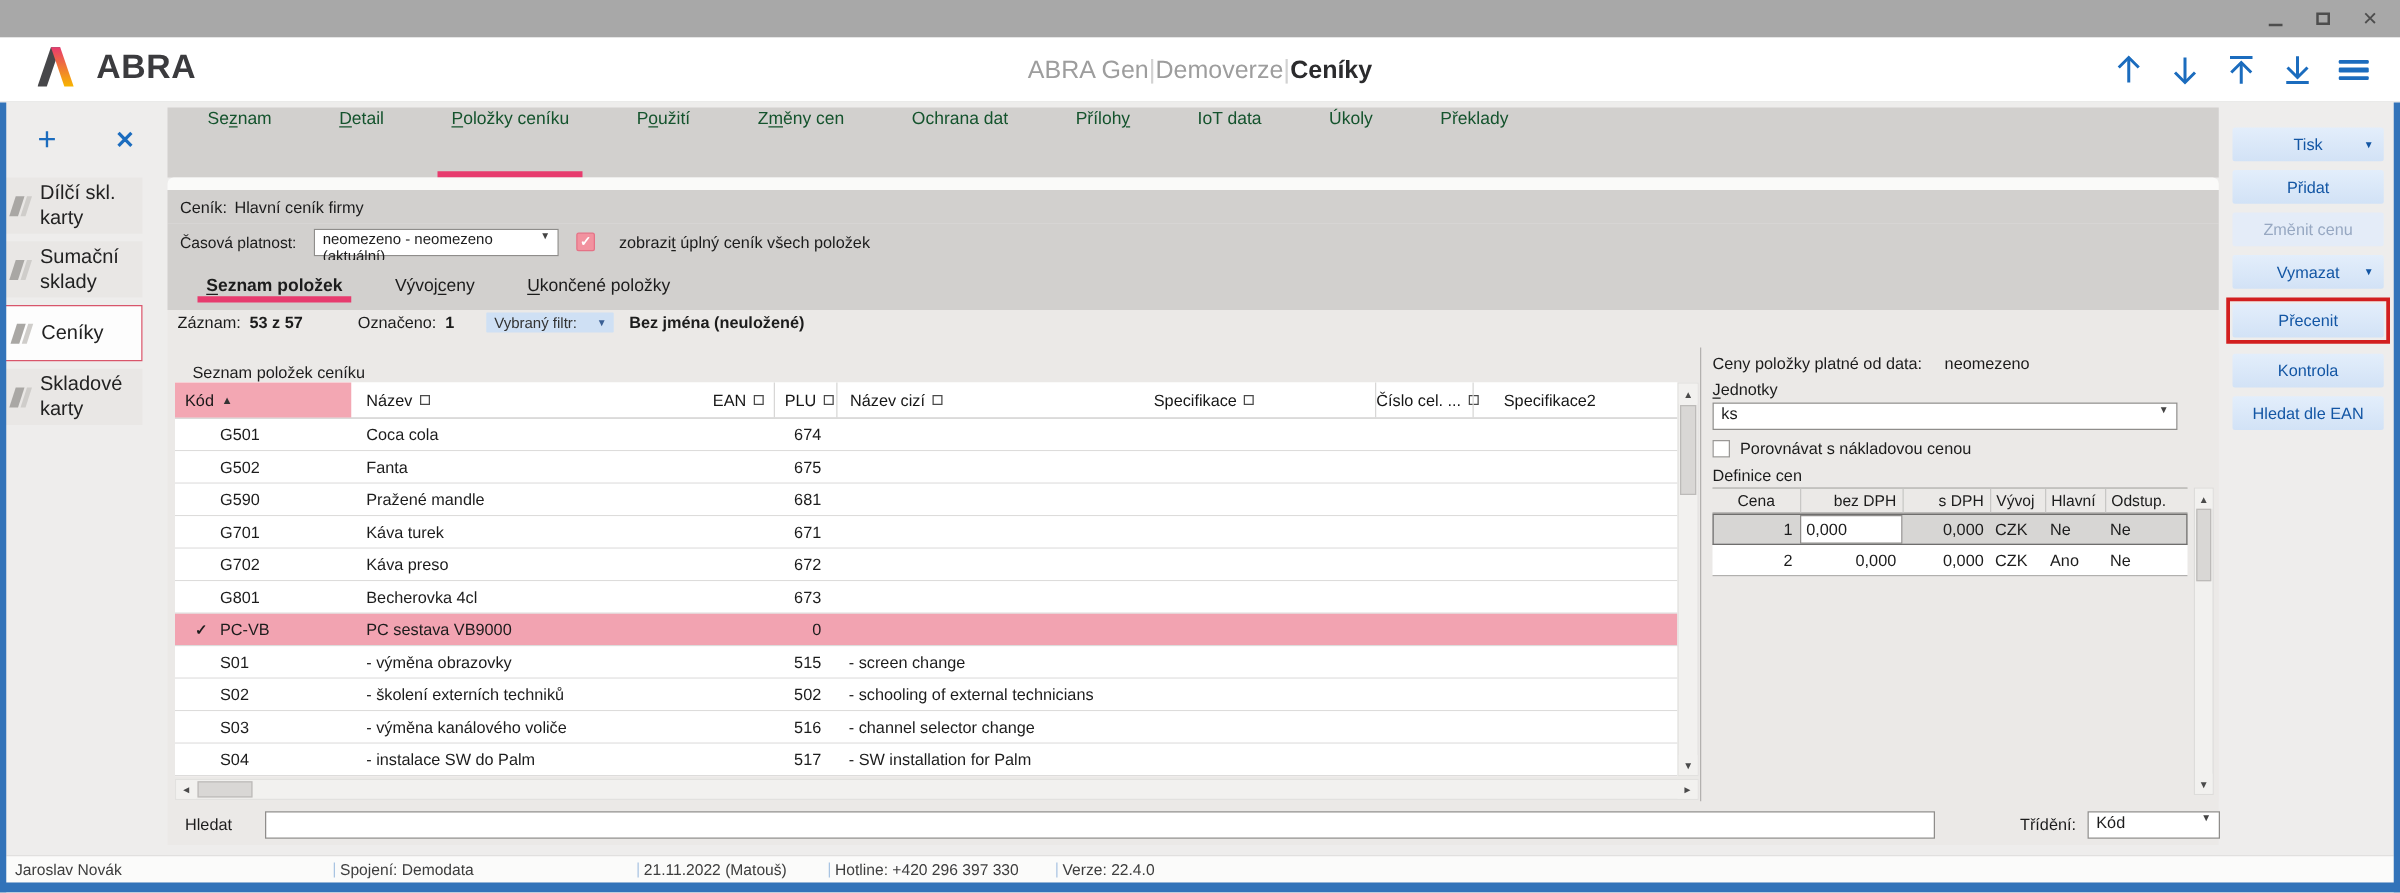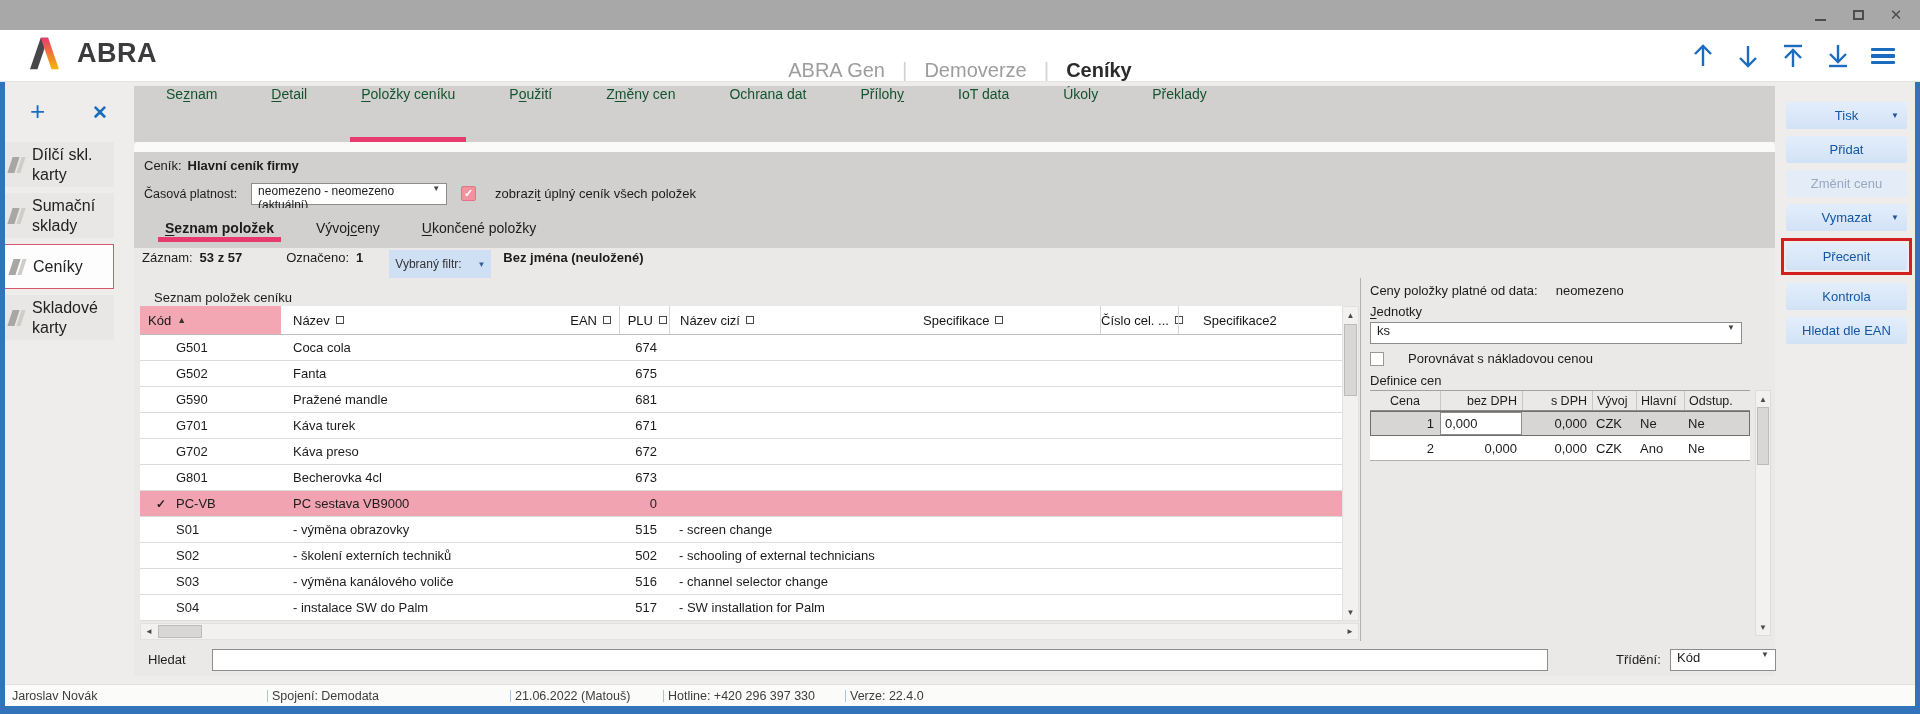--- a/index.html
+++ b/index.html
@@ -8,21 +8,21 @@
 
 .titlebar{position:absolute;left:0;top:0;width:1920px;height:30px;background:#a8a8a8;display:flex;justify-content:flex-end;align-items:center;padding-right:10px;gap:10px}
 .win-btn{width:28px;height:22px;display:flex;align-items:center;justify-content:center;color:#4d4d4d;font-size:14px;cursor:default}
 .glyph-min{width:11px;height:2px;background:#4d4d4d;margin-top:9px}
 .glyph-max{width:11px;height:10px;border:2px solid #4d4d4d}
 .glyph-close{font-size:15px;color:#4d4d4d}
 
 .header{position:absolute;left:0;top:30px;width:1920px;height:52px;background:#ffffff;border-bottom:1px solid #e3e3e2}
 .logo{position:absolute;left:30px;top:7px;display:flex;align-items:center;gap:9px}
 .logo-text{font-size:27px;font-weight:800;color:#3b3b3e;letter-spacing:.5px}
-.title-center{position:absolute;left:0;right:0;top:0;height:52px;display:flex;align-items:flex-end;justify-content:center;gap:17px;font-size:20px}
+.title-center{position:absolute;left:0;right:0;top:0;height:52px;display:flex;align-items:center;justify-content:center;gap:0;font-size:20px}
 .t-gray{color:#9d9d9d}
 .t-sep{color:#d2d2d2;font-weight:300;font-size:21px}
 .t-dark{color:#2b2b2d;font-weight:700}
 .nav-icons{position:absolute;right:22px;top:11px;display:flex;align-items:center;gap:15px}
 .nav-btn{width:30px;height:30px;display:flex;align-items:center;justify-content:center;cursor:pointer}
 .burger{width:24px;height:17px;display:flex;flex-direction:column;justify-content:space-between}
 .burger i{display:block;height:3.4px;background:#1b6cbe;border-radius:1px}
 
 .frame-left,.frame-right{position:absolute;top:82px;bottom:0;width:5px;background:#3273b9;z-index:5}
 .frame-left{left:0}.frame-right{right:0}
@@ -37,37 +37,37 @@
 .side-icon::after{content:"";position:absolute;left:11px;top:1px;width:4px;height:16px;background:#cfcdca;transform:skewX(-18deg)}
 .side-label{white-space:pre-line}
 
 .main{position:absolute;left:134px;top:86px;width:1641px;height:590px}
 .tabbar{position:absolute;left:0;top:0;width:100%;height:56px;background:#d2d0ce;display:flex;align-items:stretch;padding-left:30px;gap:50px;font-size:14px}
 .tab{display:flex;align-items:flex-start;padding:0 2px;position:relative;color:#14532d;cursor:pointer;white-space:nowrap}
 .tab .u,.subtab .u,.accel{text-decoration:underline;text-underline-offset:2px}
 .tab.active::after{content:"";position:absolute;left:-9px;right:-9px;bottom:0;height:5px;background:#e73b6e}
 .whitecard{position:absolute;left:0;top:56px;width:100%;height:10px;background:#fafaf9;border-radius:5px 5px 0 0}
 .cenikbar{position:absolute;left:0;top:66px;width:100%;height:27px;background:#d2d0ce;display:flex;align-items:center;padding-left:10px;gap:6px}
-.cenikbar b{font-weight:700}
+.cenikbar b{font-weight:400}
 .casova{position:absolute;left:0;top:93px;width:100%;height:29px;background:#d2d0ce;display:flex;align-items:center;padding-left:10px;font-size:12.5px}
 .combo{background:#fff;border:1px solid #8f8d8b;height:22px;display:flex;align-items:flex-start;padding:0 6px;position:relative;cursor:pointer}
 .combo .arr{position:absolute;right:6px;font-size:8px;color:#444}
 .casova .combo{margin-left:14px;width:196px;font-size:12px}
 .pinkcheck{width:15px;height:15px;margin-left:14px;background:#f2929f;border:1px solid #e57286;border-radius:2px;color:#fff;font-size:11px;font-weight:700;display:flex;align-items:center;justify-content:center;cursor:pointer}
 .casova .chklabel{margin-left:19px;font-size:13px}
 .subtabs{position:absolute;left:0;top:122px;width:100%;height:40px;background:#d2d0ce;display:flex;align-items:stretch;padding-left:28px;gap:36px;font-size:14px}
 .subtab{display:flex;align-items:center;padding:0 3px;position:relative;cursor:pointer;white-space:nowrap}
 .subtab.active{font-weight:700}
 .subtab.active::after{content:"";position:absolute;left:-4px;right:-4px;bottom:6px;height:5px;background:#e73b6e}
 .inner{position:absolute;left:0;top:162px;width:100%;height:428px;background:#ebe9e7}
 
 .recordrow{position:absolute;left:0;top:2px;width:100%;height:28px;display:flex;align-items:flex-start;padding-left:8px}
 .recordrow b{font-weight:700;margin-left:7px}
 .recordrow .lbl2{margin-left:44px}
-.filterbtn{margin-left:26px;width:102px;height:28px;background:#cfe0f4;border-radius:1px;display:flex;align-items:center;padding:0 6px;position:relative;font-size:12px;color:#333;cursor:pointer}
+.filterbtn{margin-left:26px;width:102px;height:16px;background:#cfe0f4;border-radius:1px;display:flex;align-items:center;padding:0 6px;position:relative;font-size:12px;color:#333;cursor:pointer}
 .filterbtn .arr{position:absolute;right:6px;font-size:8px;color:#3a5f94}
 .filtername{margin-left:12px;font-weight:700}
 .listtitle{position:absolute;left:20px;top:42px;font-size:13px;color:#1d1d1d}
 
 .tablewrap{position:absolute;left:6px;top:58px;width:1202px;height:315px;background:#fff}
 .thead{height:29px;display:flex;align-items:center;background:#fff;border-bottom:1px solid #bfbebd;font-size:13px;color:#161616}
 .th{display:flex;align-items:center;height:100%;white-space:nowrap;cursor:pointer}
 .colbox{width:8px;height:8px;border:1px solid #4a4a4a;margin-left:6px;flex:none}
 .sortasc{font-size:9px;margin-left:6px;color:#333}
 .w-kod{width:141px;padding-left:8px;flex:none}
@@ -93,21 +93,21 @@
 .vthumb{position:absolute;left:1px;top:17px;width:13px;height:72px;background:#d9d7d5;border:1px solid #bdbbb9;cursor:pointer}
 .hscroll{position:absolute;left:6px;top:375px;width:1219px;height:17px;background:#f2f1ef;border:1px solid #e2e1df}
 .hscroll .sbtn{width:16px;height:15px}
 .hscroll .lf{left:0;top:0}.hscroll .rt{left:auto;right:0;top:0}
 .hthumb{position:absolute;left:17px;top:1px;width:44px;height:13px;background:#d9d7d5;border:1px solid #bdbbb9;cursor:pointer}
 
 .detail{position:absolute;left:1226px;top:30px;width:415px;height:363px;background:#ebe9e7;border-left:1px solid #b3b1af;font-size:13px}
 .d-line1{position:absolute;left:9px;top:5px;display:flex;gap:18px}
 .d-units{position:absolute;left:9px;top:26px}
 .d-combo{position:absolute;left:9px;top:44px;width:372px;font-size:13px}
-.d-check{position:absolute;left:9px;top:73px;display:flex;align-items:flex-end;gap:24px;cursor:pointer}
+.d-check{position:absolute;left:9px;top:73px;display:flex;align-items:flex-end;gap:8px;cursor:pointer}
 .emptycheck{width:14px;height:14px;background:#fff;border:1px solid #9a9896;flex:none}
 .d-def{position:absolute;left:9px;top:95px}
 .grid{position:absolute;left:9px;top:112px;width:380px;border-top:1px solid #a3a2a0}
 .ghead{display:flex;height:20px;align-items:center;border-bottom:1px solid #8c8b89;font-size:12.5px;background:#ebe9e7}
 .gh,.gc{height:100%;display:flex;align-items:center;white-space:nowrap;flex:none}
 .g1{width:70px;justify-content:center}
 .g2{width:82px;justify-content:flex-end;padding-right:5px}
 .g3{width:70px;justify-content:flex-end;padding-right:5px}
 .g4{width:44px;padding-left:4px}
 .g5{width:48px;padding-left:4px}
@@ -634,18 +634,18 @@
   </div>
 <div class="abtn" style="top:317px">
     <span>Hledat dle EAN</span>
   </div>
 
 <div class="statusbar">
   <span style="left:7px">Jaroslav Novák</span>
   <i class="s-sep" style="left:262px"></i>
   <span style="left:267px">Spojení: Demodata</span>
   <i class="s-sep" style="left:505px"></i>
-  <span style="left:510px">21.06.2022 (Matouš)</span>
+  <span style="left:510px">21.11.2022 (Matouš)</span>
   <i class="s-sep" style="left:658px"></i>
   <span style="left:663px">Hotline: +420 296 397 330</span>
   <i class="s-sep" style="left:840px"></i>
   <span style="left:845px">Verze: 22.4.0</span>
 </div>
 
 </body></html>

